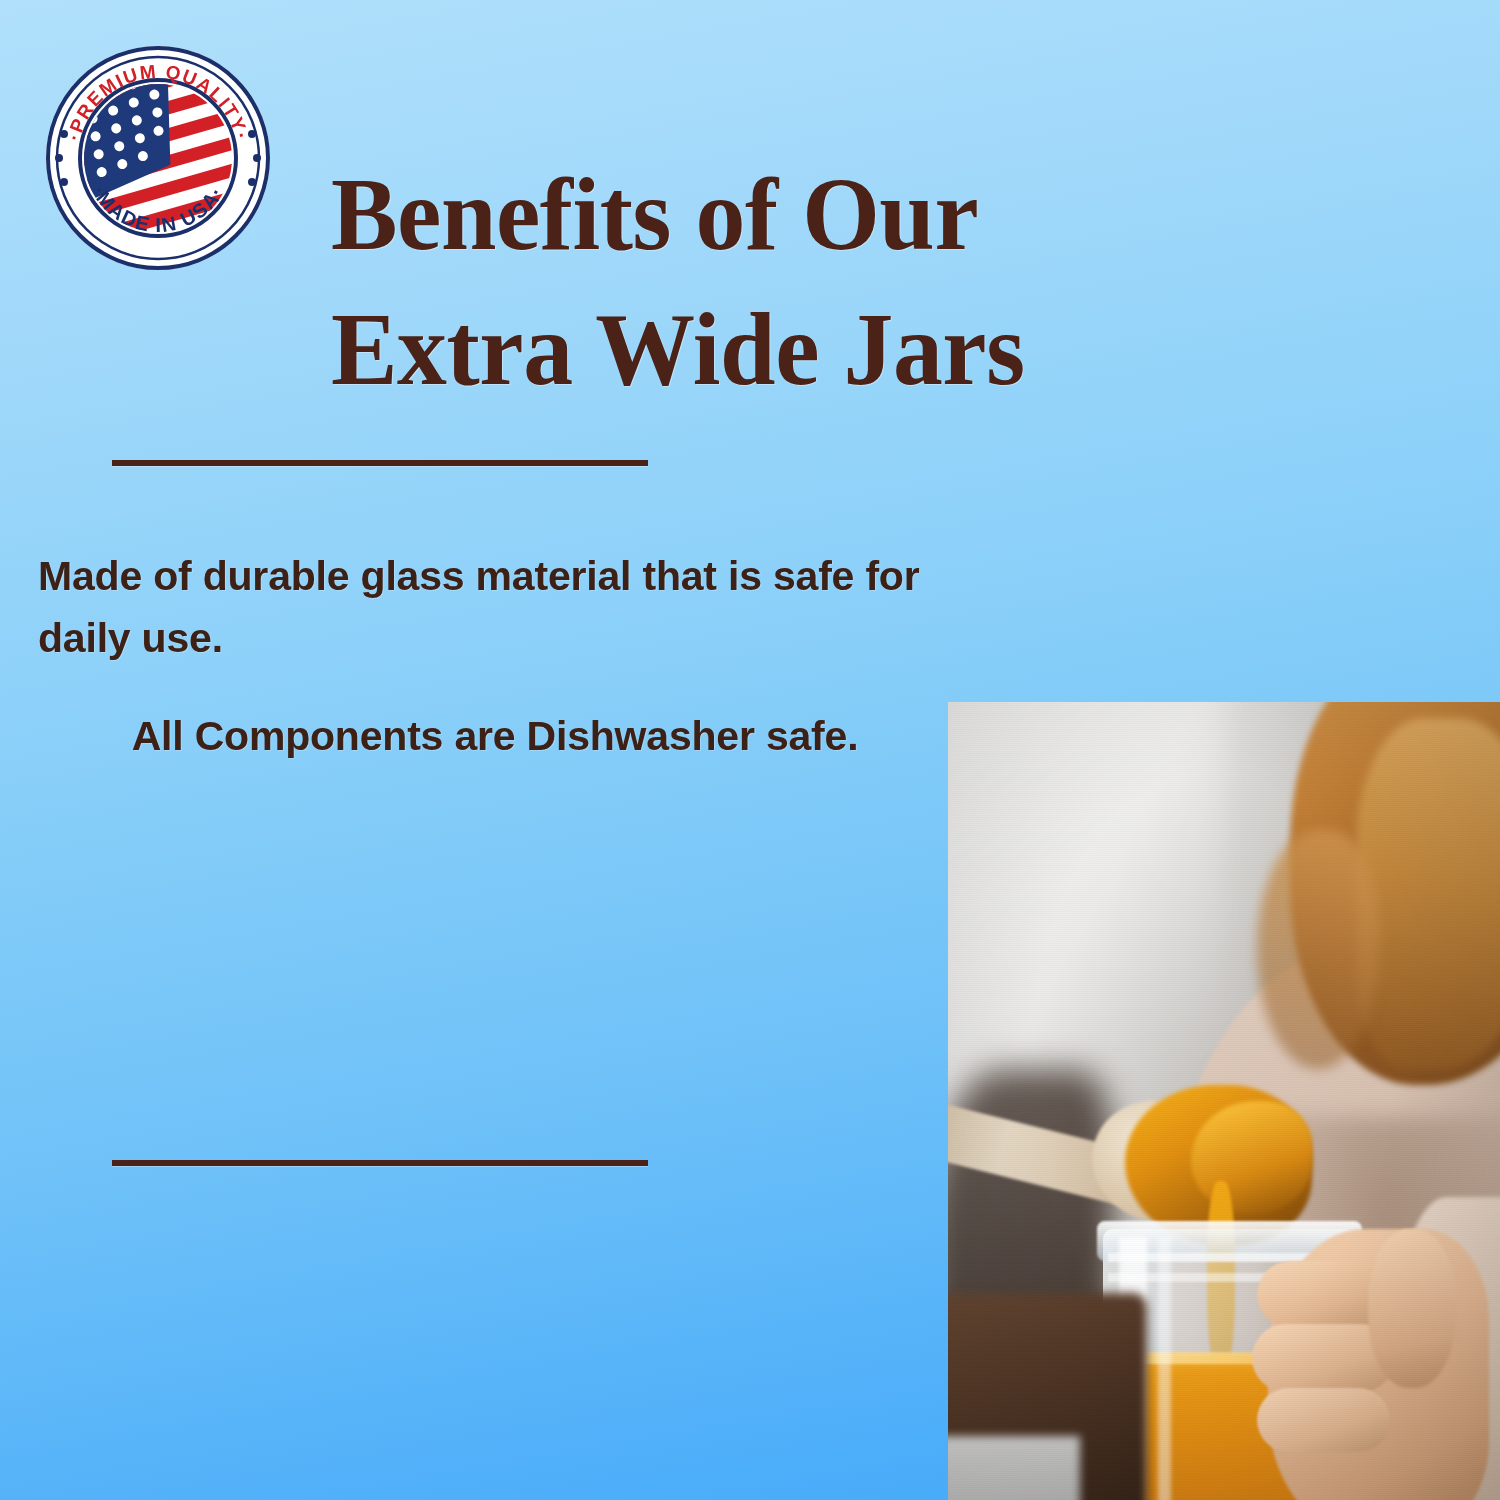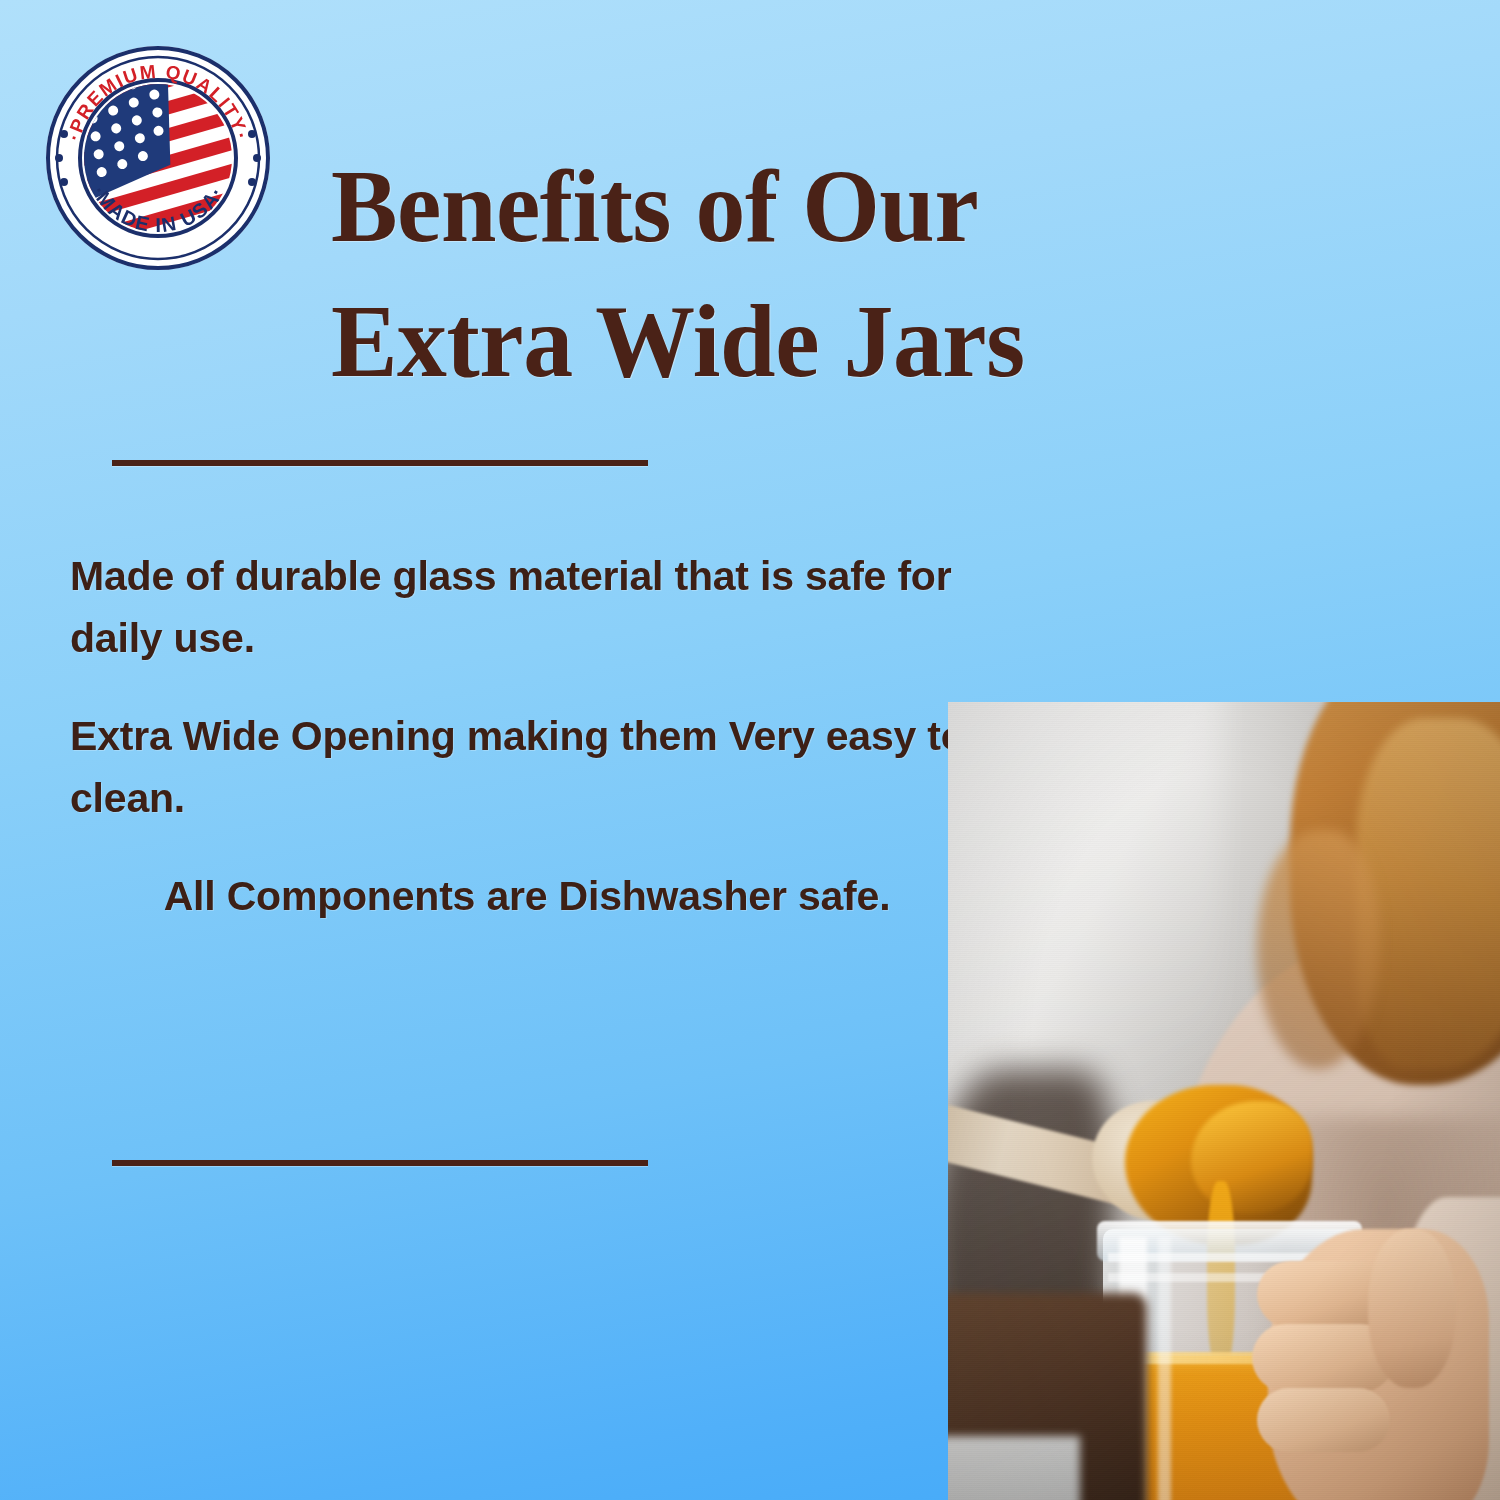--- a/index.html
+++ b/index.html
@@ -23,21 +23,21 @@
     top: 42px;
     width: 232px;
     height: 232px;
   }
   #badge svg { display: block; width: 100%; height: 100%; }
 
   
   #title {
     position: absolute;
     left: 331px;
-    top: 68px;
+    top: 76px;
     width: 1120px;
     font-family: "Liberation Serif", "DejaVu Serif", serif;
     font-weight: 700;
     font-size: 104px;
     line-height: 1.30;
     letter-spacing: -0.5px;
     color: #4a2217;
     text-shadow: 1px 1px 0 rgba(255,255,255,0.35);
   }
   #title .tline { display: block; white-space: nowrap; transform: scaleX(0.96); transform-origin: left center; }
@@ -60,21 +60,20 @@
     left: 38px;
     top: 545px;
     width: 900px;
     color: #3d2016;
     font-family: "Liberation Sans", sans-serif;
     font-weight: 700;
     font-size: 41px;
     line-height: 62px;
     letter-spacing: -0.2px;
     text-shadow: 1px 1px 0 rgba(255,255,255,0.22);
-    margin-left: 32px;
   }
   #body-copy p { margin: 0 0 36px 0; }
   #body-copy p:last-child { margin-bottom: 0; text-align: center; }
   #body-copy p.indented { text-indent: 14px; }
 
   
   #photo {
     position: absolute;
     left: 948px;
     top: 702px;
@@ -354,21 +353,20 @@
 
   <h1 id="title">
     <span class="tline">Benefits of Our</span>
     <span class="tline">Extra Wide Jars</span>
   </h1>
 
   <div class="rule" id="rule-top"></div>
 
   <div id="body-copy">
     <p>Made of durable glass material that is safe for daily use.</p>
-    <p>Extra Wide Opening making them Very easy to clean.</p>
     <p class="indented"> All Components are Dishwasher safe.</p>
   </div>
 
   <div class="rule" id="rule-bottom"></div>
 
   <div id="photo">
     <div class="ph ph-wall"></div>
     <div class="ph ph-wall-shaft"></div>
     <div class="ph ph-dark-left"></div>
 

